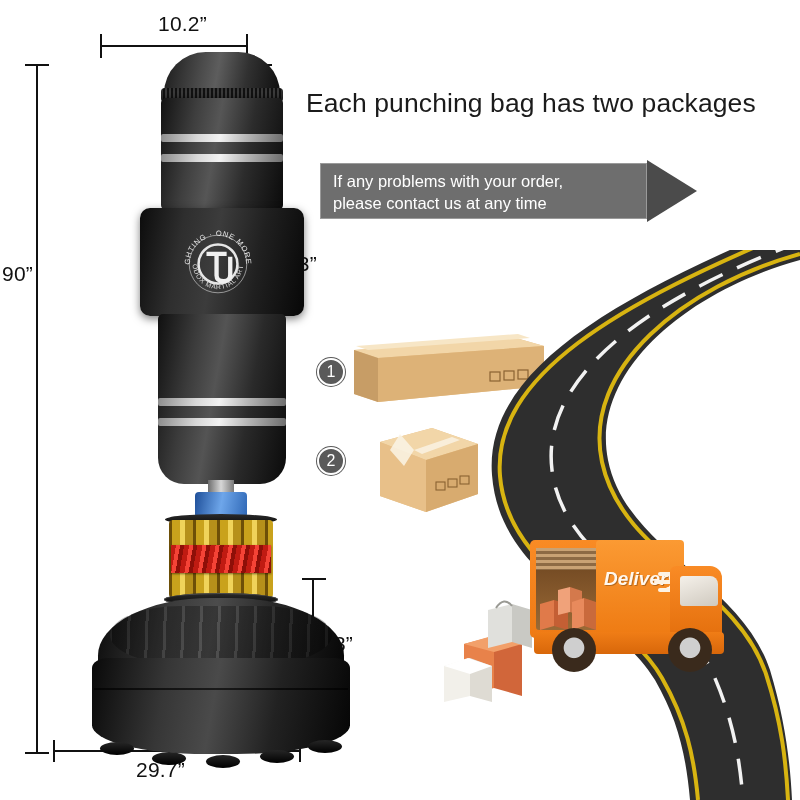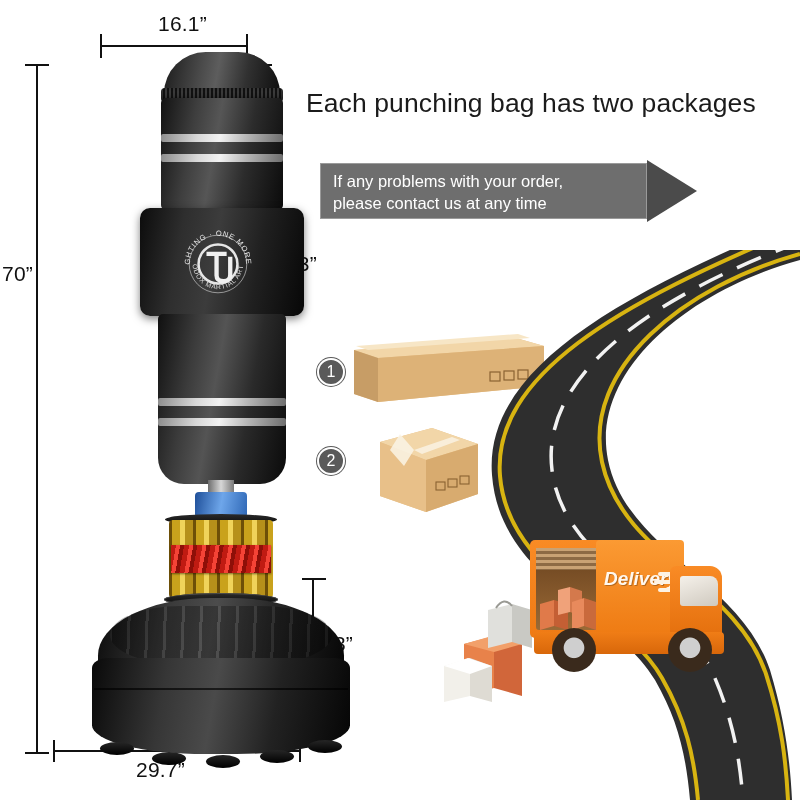--- a/index.html
+++ b/index.html
@@ -113,26 +113,26 @@
 <div id="stage">
 
   <div id="headline">Each punching bag has two packages</div>
 
   <div id="banner">
     <div id="banner-text">If any problems with your order,
 please contact us  at any time</div>
   </div>
   <div id="banner-arrow"></div>
 
-  <div class="dimtext" style="left:158px;top:12px;">16.1”</div>
+  <div class="dimtext" style="left:158px;top:12px;">10.2”</div>
   <div class="dimline" style="left:100px;top:45px;width:148px;height:2px;"></div>
   <div class="dimline" style="left:100px;top:34px;width:2px;height:24px;"></div>
   <div class="dimline" style="left:246px;top:34px;width:2px;height:24px;"></div>
 
-  <div class="dimtext" style="left:2px;top:262px;">70”</div>
+  <div class="dimtext" style="left:2px;top:262px;">90”</div>
   <div class="dimline" style="left:36px;top:64px;width:2px;height:690px;"></div>
   <div class="dimline" style="left:25px;top:64px;width:24px;height:2px;"></div>
   <div class="dimline" style="left:25px;top:752px;width:24px;height:2px;"></div>
 
   <div class="dimtext" style="left:268px;top:252px;">43.3”</div>
   <div class="dimline" style="left:258px;top:64px;width:2px;height:412px;"></div>
   <div class="dimline" style="left:248px;top:64px;width:24px;height:2px;"></div>
   <div class="dimline" style="left:248px;top:474px;width:24px;height:2px;"></div>
 
   <div class="dimtext" style="left:322px;top:632px;">13”</div>

